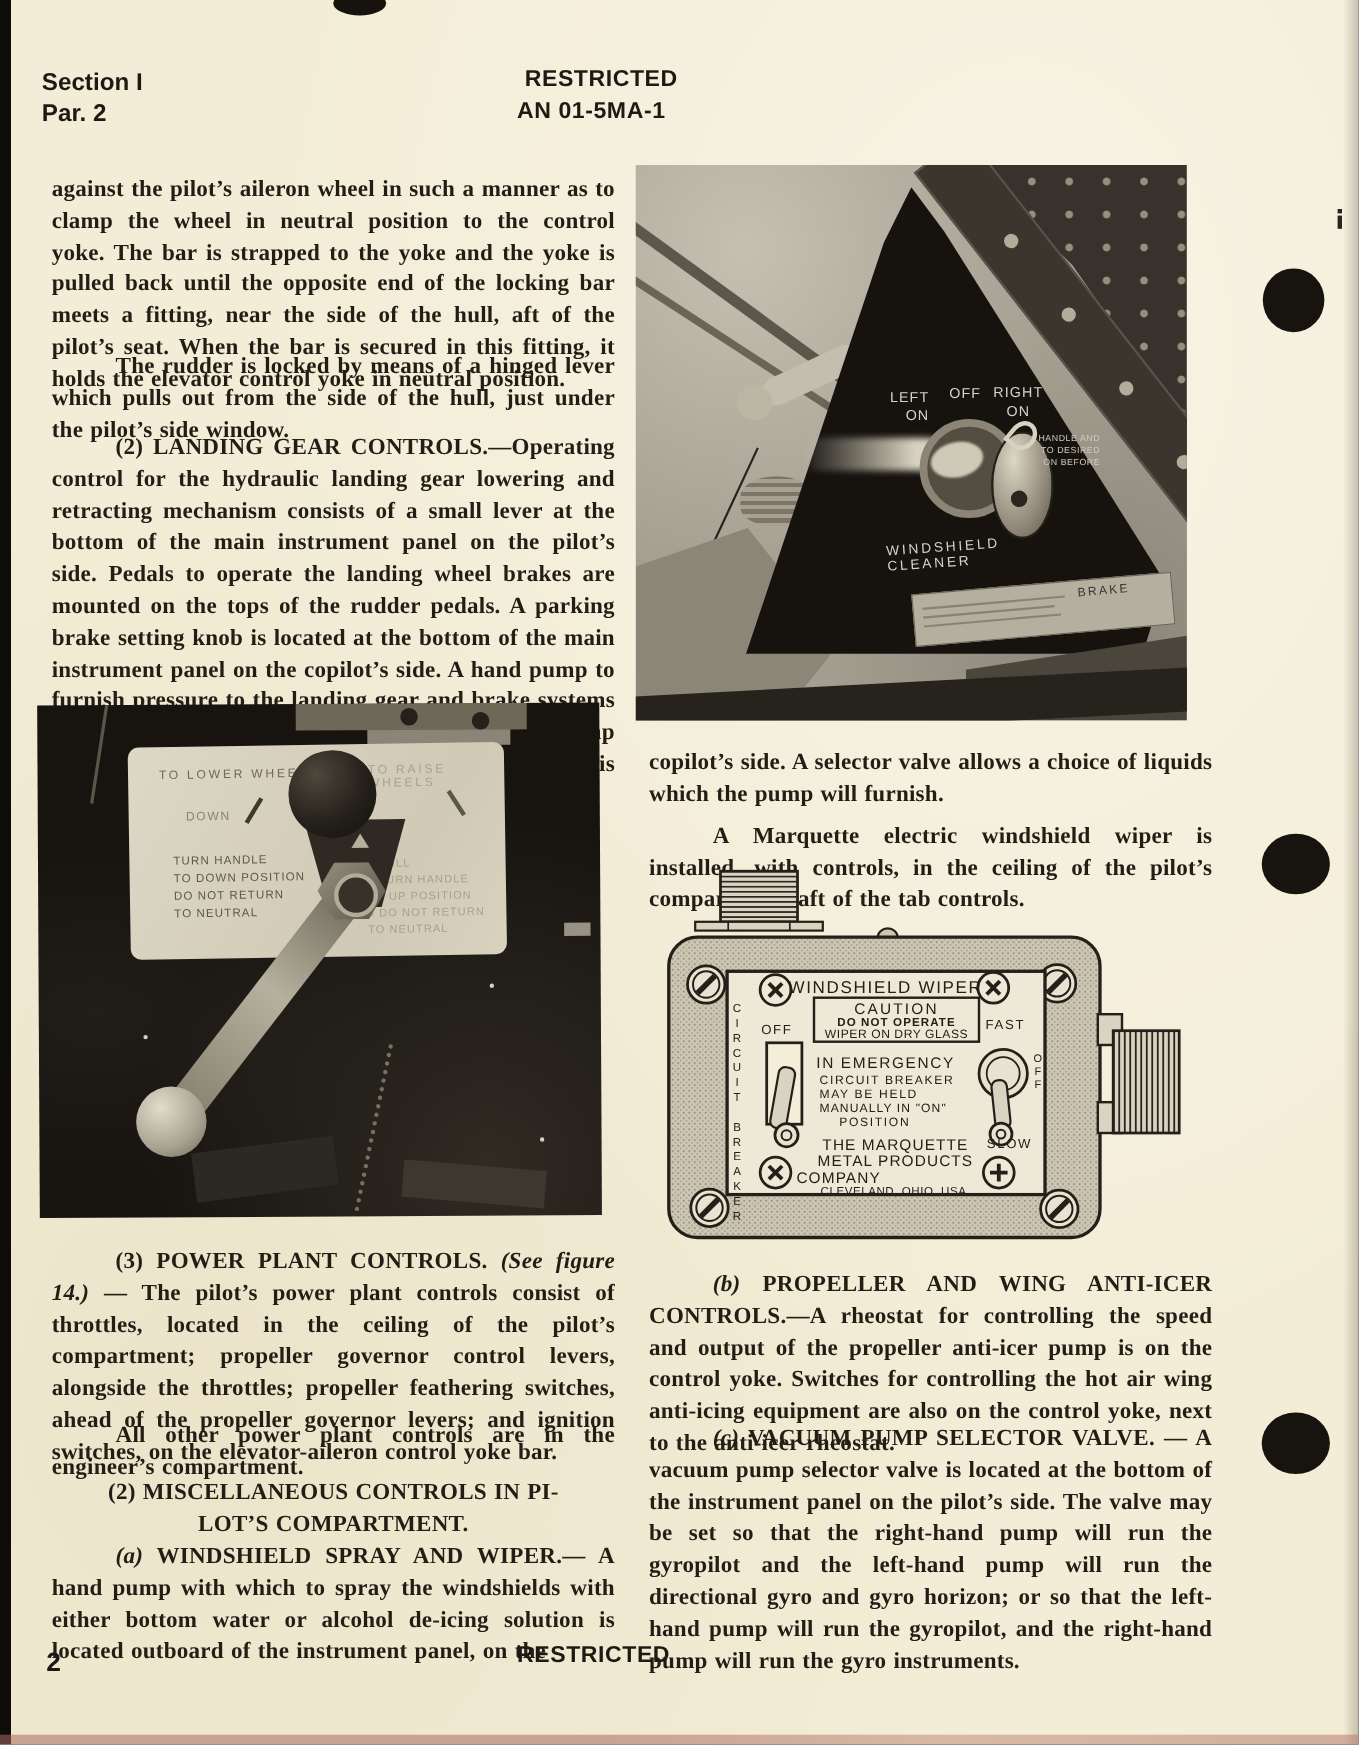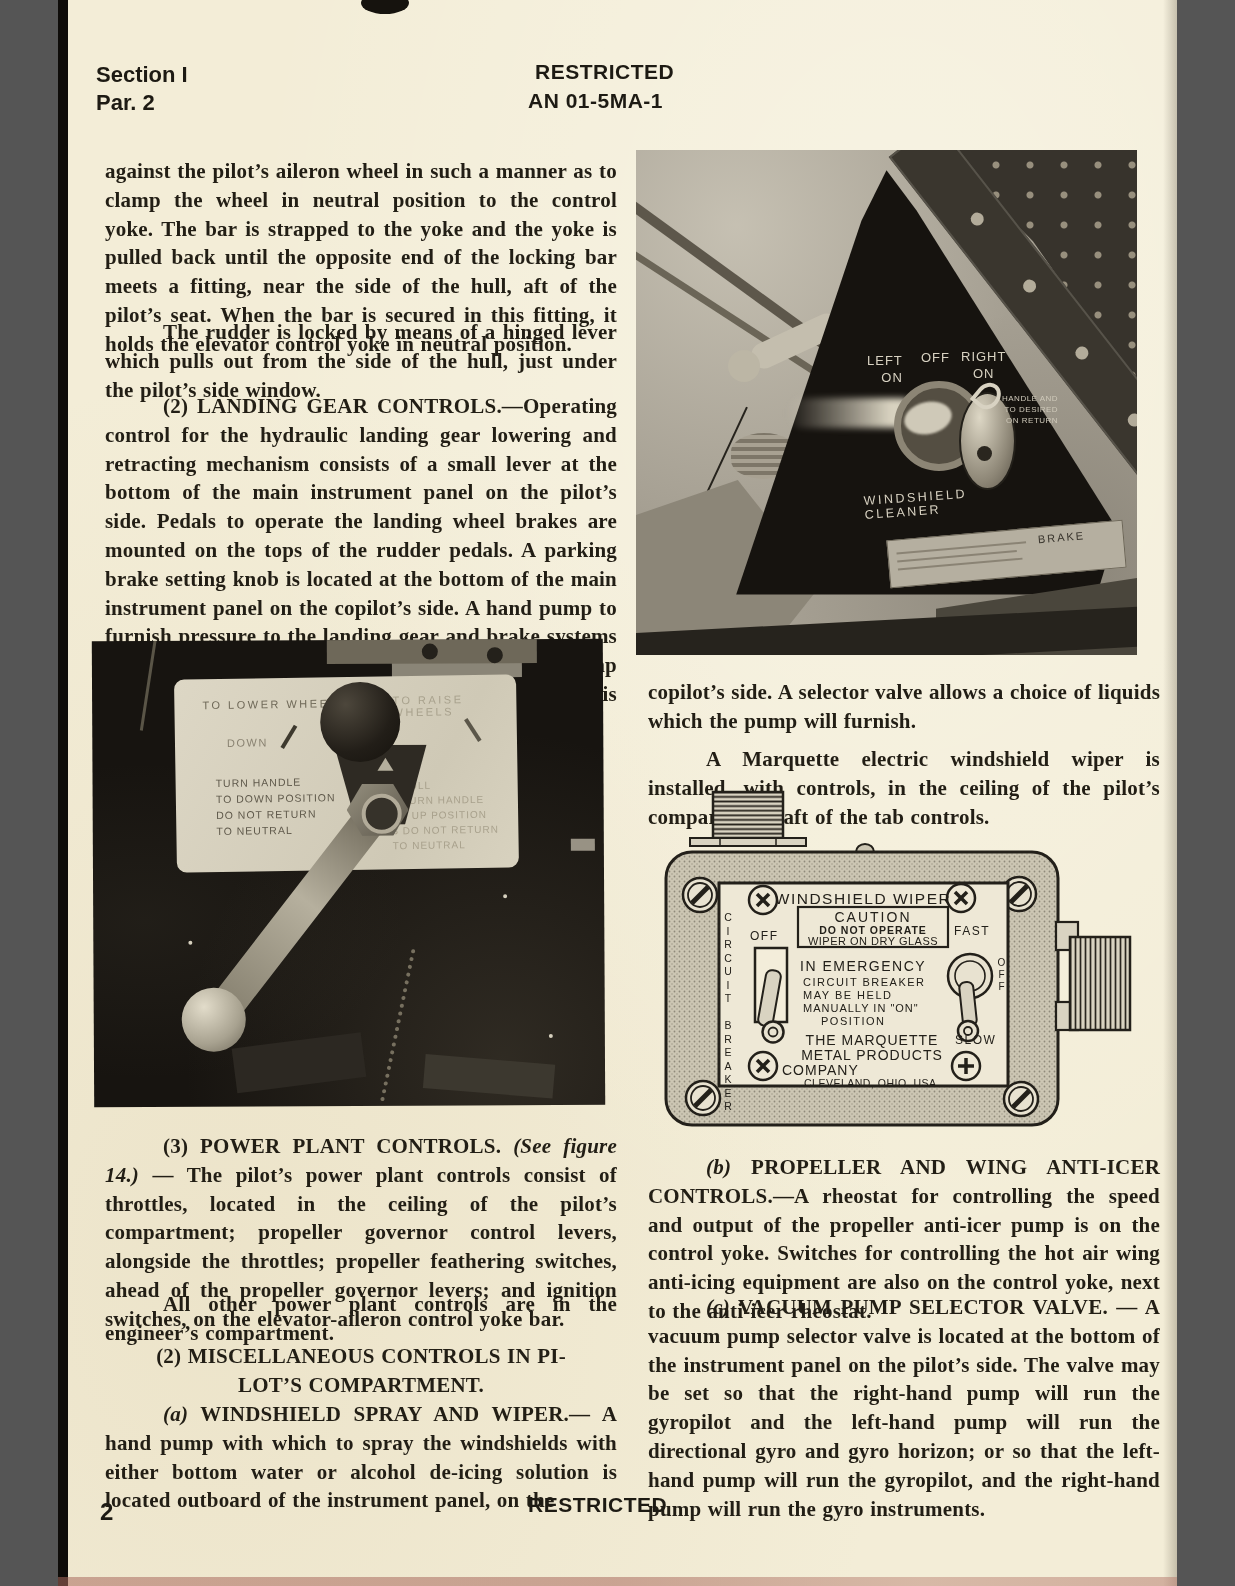--- a/index.html
+++ b/index.html
@@ -1,16 +1,16 @@
 <!DOCTYPE html>
 <html><head>
 <meta charset="utf-8">
 <style>
   html,body{margin:0;padding:0;background:#555;}
-  .page{position:relative;width:1119px;height:1586px;margin:0 auto;overflow:hidden;
+  .page{position:relative;width:1235px;height:1586px;margin:0 auto;overflow:hidden;
         background:#f3edd7;
         background-image:radial-gradient(ellipse at 75% 20%, rgba(255,255,250,.35), transparent 55%),
                          radial-gradient(ellipse at 15% 80%, rgba(205,185,140,.18), transparent 50%);
         font-family:"Liberation Serif","DejaVu Serif",serif;color:#221e15;}
   
   .edge-left{position:absolute;left:0;top:0;width:10px;height:1586px;background:#0e0c09;}
   .edge-right-shade{position:absolute;right:0;top:0;width:14px;height:1586px;
         background:linear-gradient(to left, rgba(60,50,35,.25), transparent);}
   .bottom-tint{position:absolute;left:0;bottom:0;width:1235px;height:9px;
         background:linear-gradient(to right,#a96a5d 0 45%,#c08e7e 70%,#b57a6d);opacity:.55;}
@@ -246,21 +246,21 @@
         <div>ON</div>
       </div>
     <div class="p2-txt p2-off">OFF</div>
     <div class="p2-txt p2-right">
         <div>RIGHT</div>
         <div>ON</div>
       </div>
     <div class="p2-txt p2-placard">
       <div>HANDLE AND</div>
       <div>TO DESIRED</div>
-      <div>ON RETURN</div>
+      <div>ON BEFORE</div>
     </div>
     <div class="p2-txt p2-title">WINDSHIELD CLEANER</div>
     <div class="p2-brakeplate">
       <div class="p2-fine" style="top:12px;width:130px"></div>
       <div class="p2-fine" style="top:20px;width:120px"></div>
       <div class="p2-fine" style="top:28px;width:125px"></div>
       <div class="p2-brake">BRAKE</div>
     </div>
     <div class="p2-deck"></div>
     <div class="p2-bstrip"></div>

